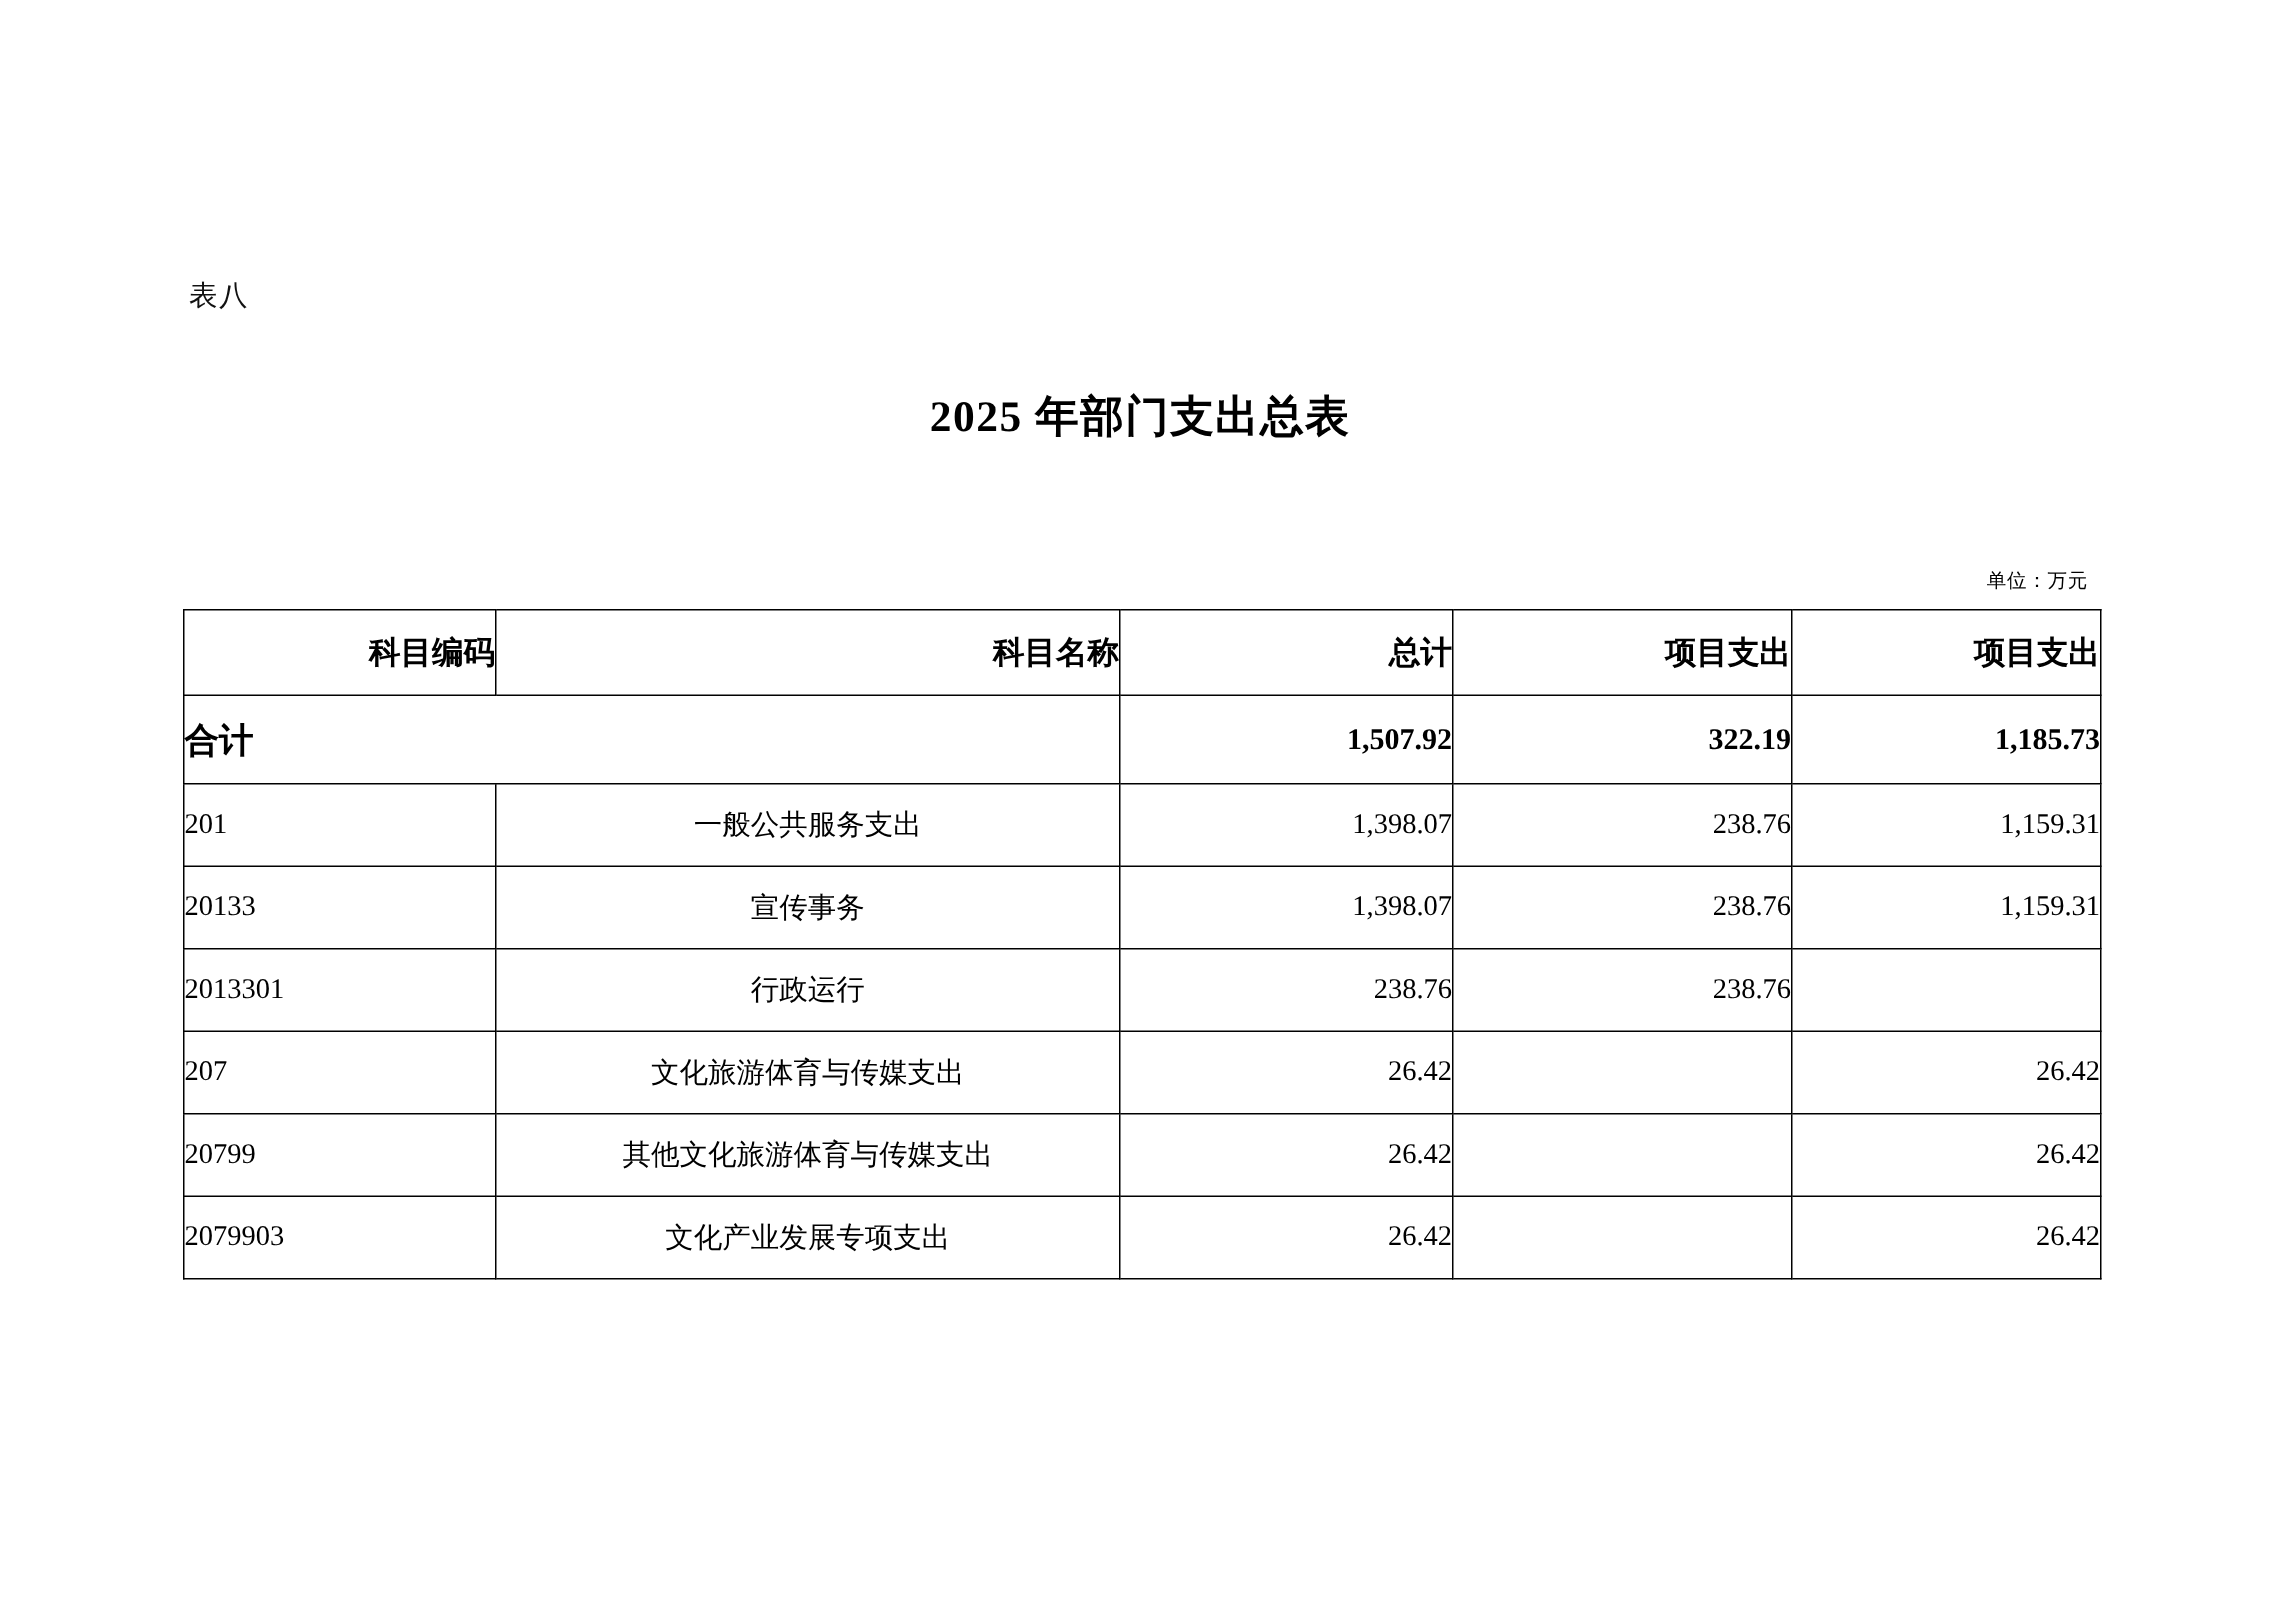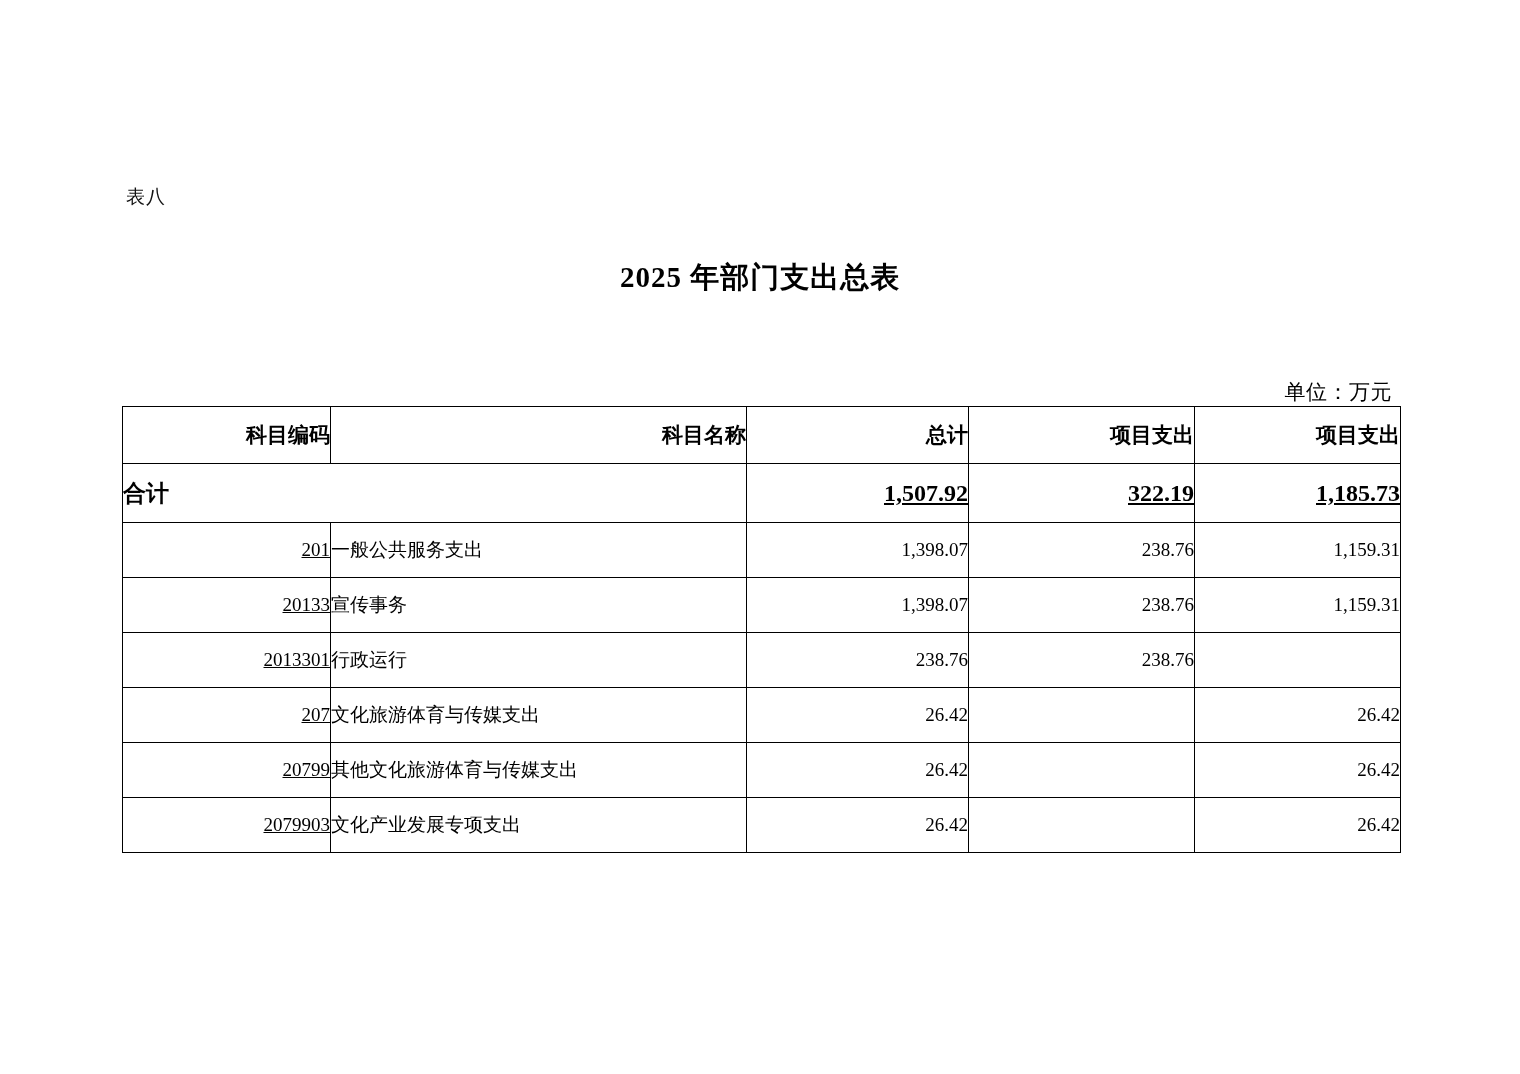--- a/index.html
+++ b/index.html
@@ -38,21 +38,21 @@
     text-align: center;
     font-size: 29px;
     font-weight: bold;
     letter-spacing: 1px;
     color: #000;
   }
   .unit-note {
     position: absolute;
     right: 128px;
     top: 378px;
-    font-size: 21px;
+    font-size: 13px;
     letter-spacing: 0.5px;
   }
   table.budget {
     position: absolute;
     left: 122px;
     top: 406px;
     width: 1278px;
     border-collapse: collapse;
     table-layout: fixed;
   }
@@ -70,46 +70,44 @@
     font-weight: bold;
     height: 56px;
   }
   .col-code { width: 208px; }
   .col-name { width: 416px; }
   .col-total { width: 222px; }
   .col-basic { width: 226px; }
   .col-project { width: 206px; }
 
   td.code {
-    text-align: right;
+    text-align: left;
     font-size: 18px;
-    text-decoration: underline;
   }
   td.name {
-    text-align: left;
+    text-align: center;
     font-size: 19px;
   }
   td.num {
     text-align: right;
     padding-right: 14px;
     font-size: 19px;
   }
   tr.total-row td {
     font-weight: bold;
     height: 58px;
   }
   tr.total-row td.total-label {
     text-align: left;
     font-size: 23px;
     font-weight: bold;
   }
   tr.total-row td.num {
-    font-size: 24px;
+    font-size: 20px;
     font-weight: bold;
-    text-decoration: underline;
   }
   .ind0 { padding-left: 12px; }
   .ind1 { padding-left: 26px; }
   .ind2 { padding-left: 38px; }
   .nind0 { padding-left: 22px; }
   .nind1 { padding-left: 42px; }
   .nind2 { padding-left: 62px; }
 </style>
 </head>
 <body>

